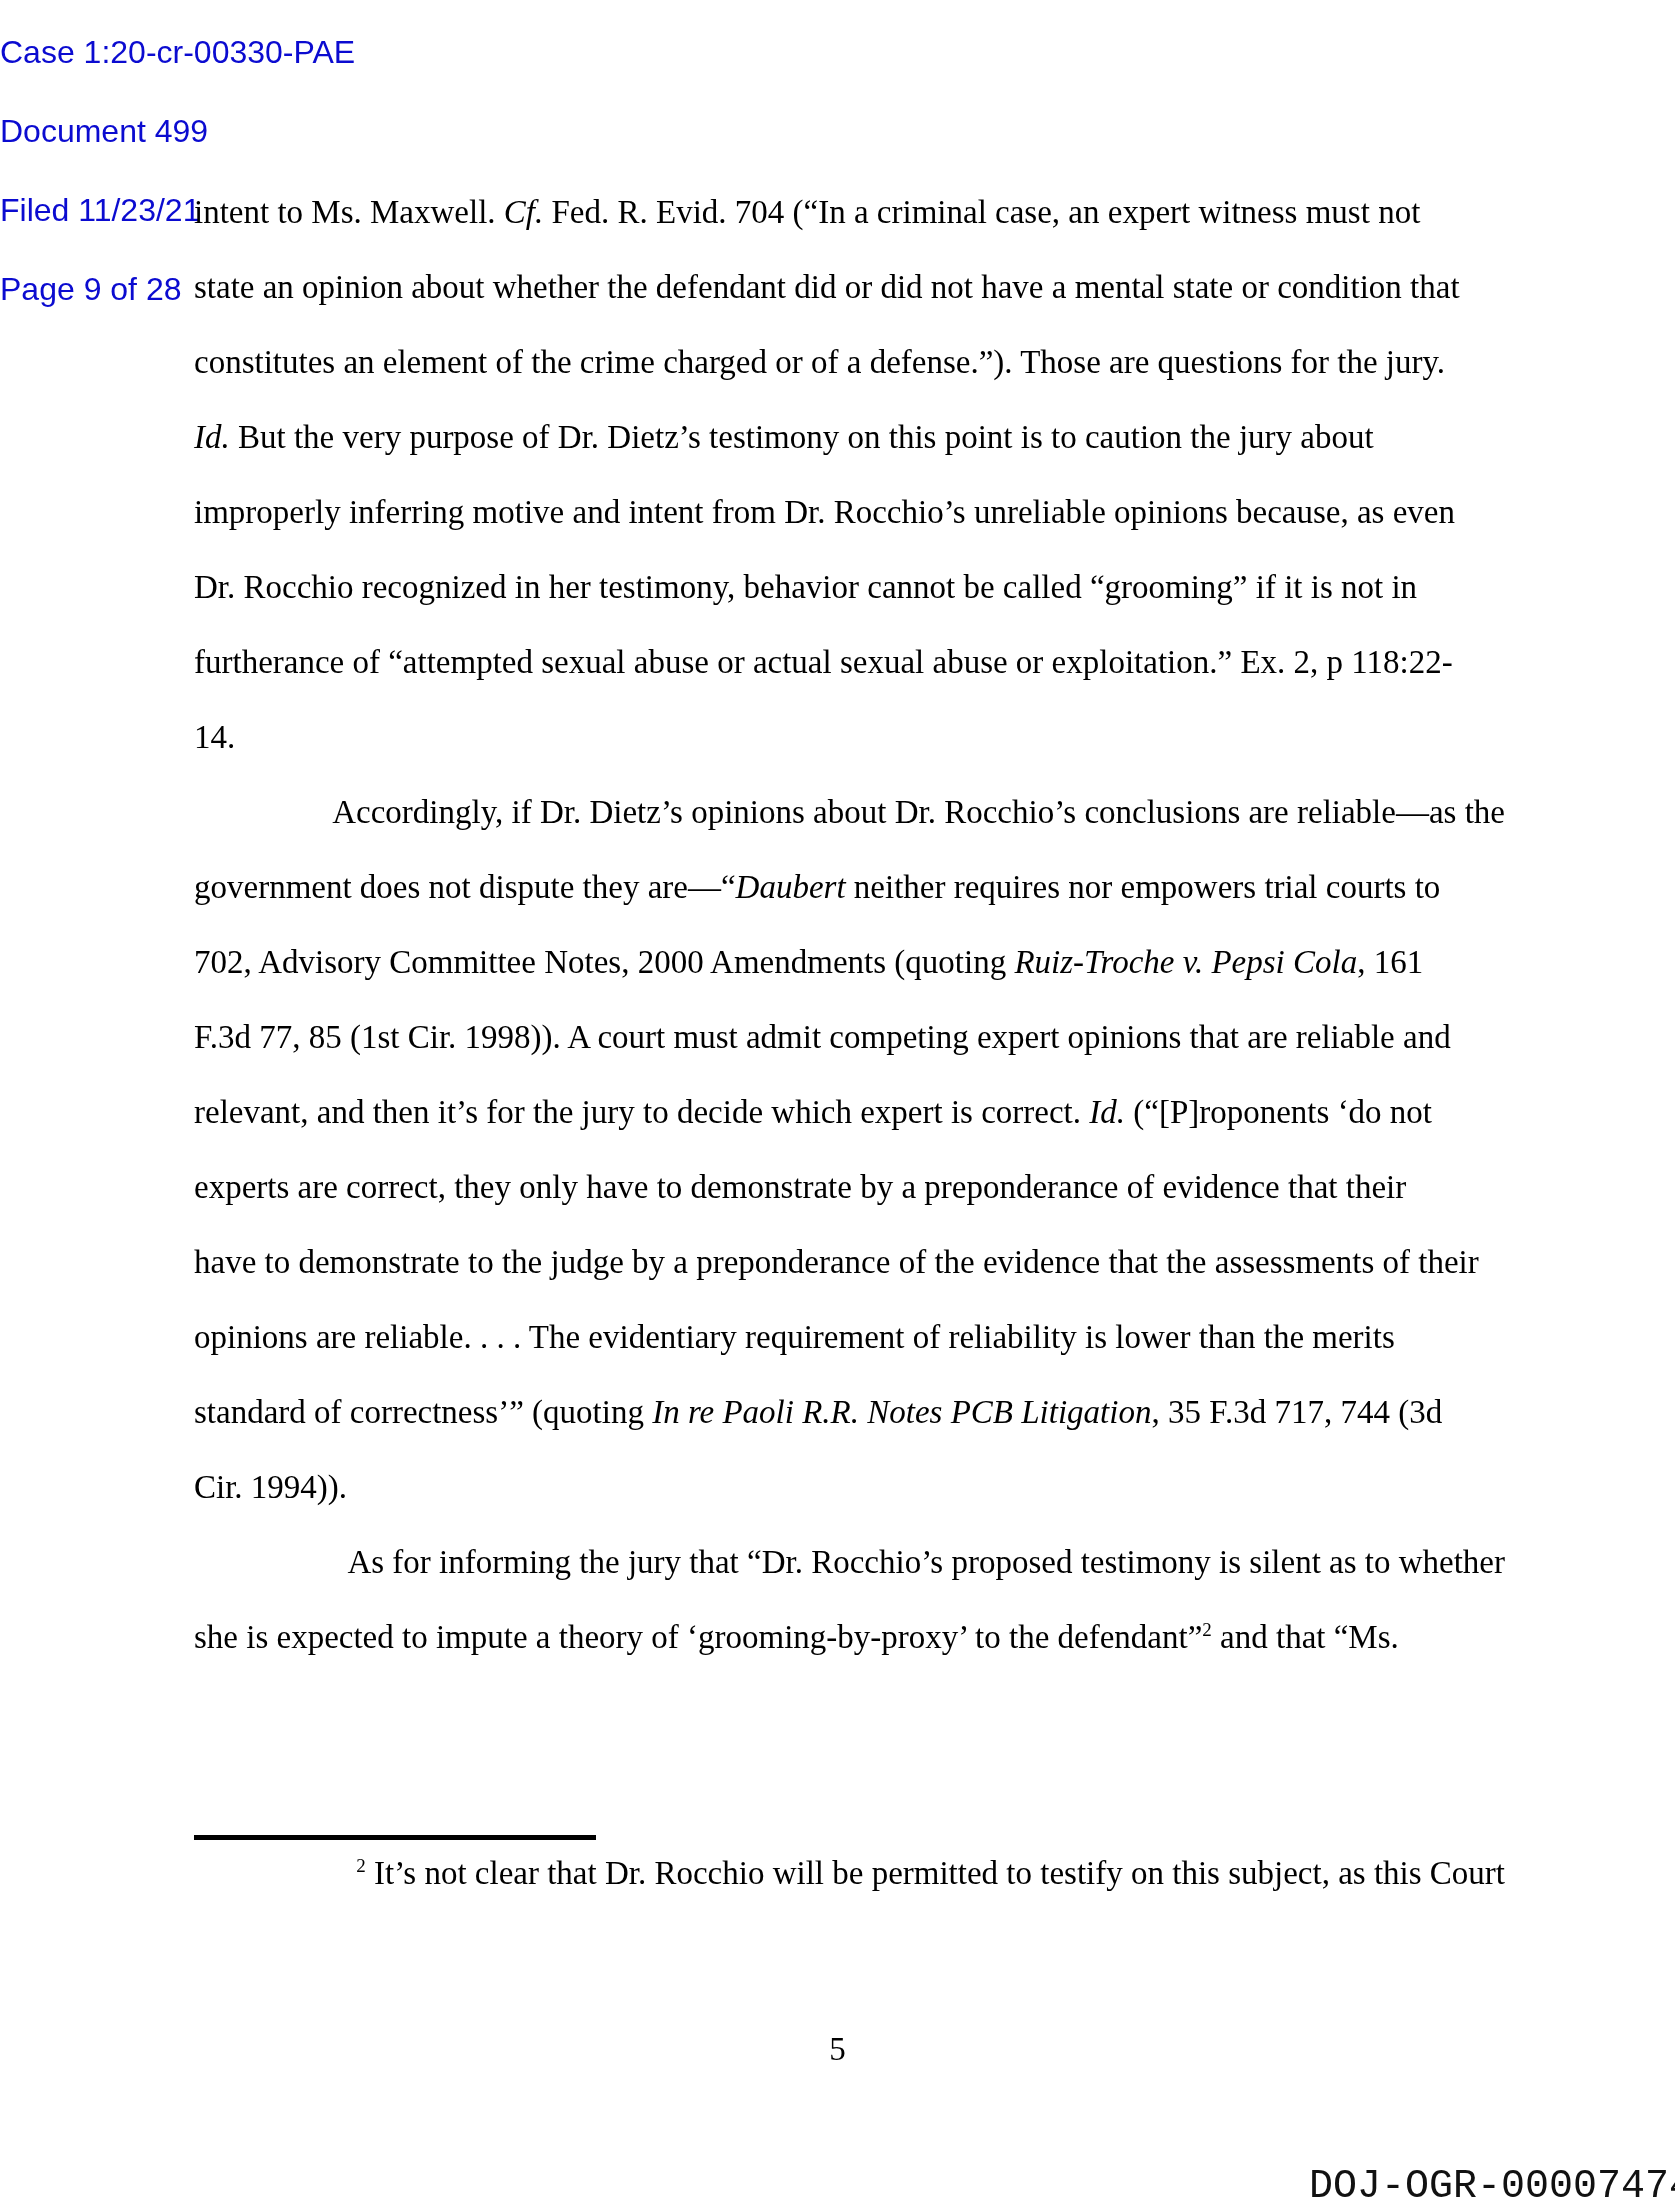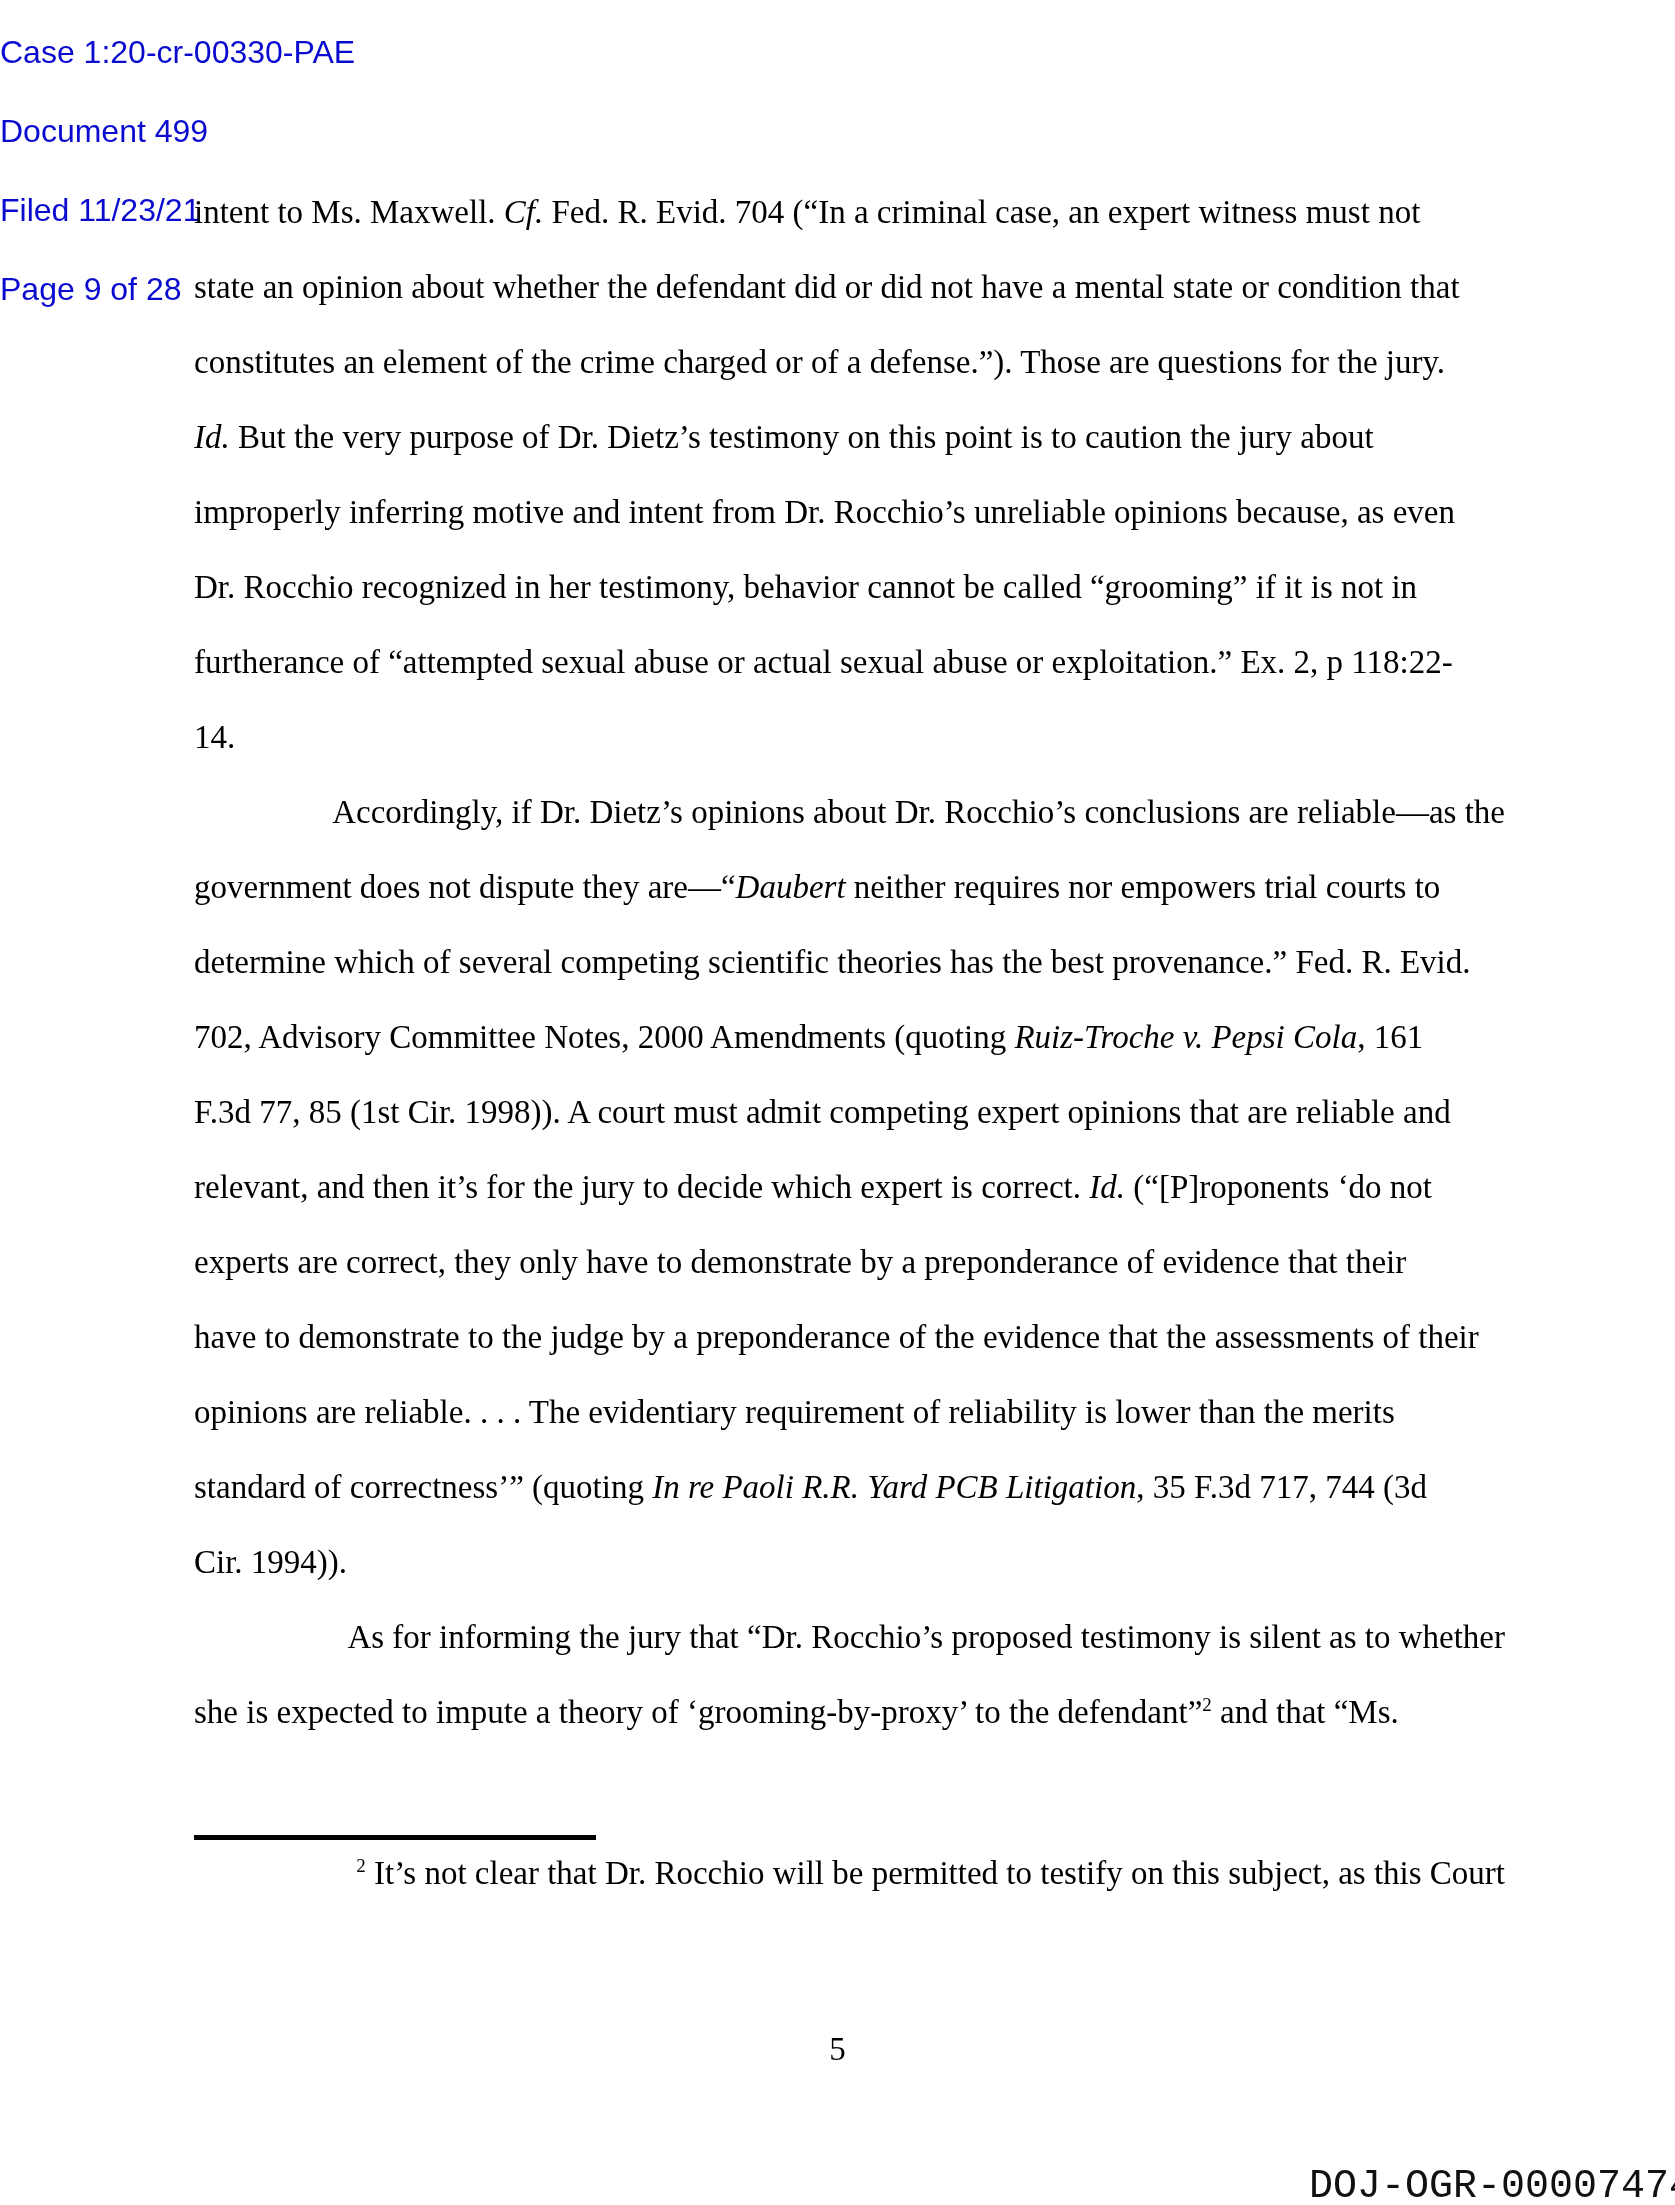--- a/index.html
+++ b/index.html
@@ -85,28 +85,27 @@
       <div class="line"><span>intent to Ms. Maxwell. </span><span class="it">Cf.</span><span> Fed. R. Evid. 704 (“In a criminal case, an expert witness must not</span></div>
       <div class="line"><span>state an opinion about whether the defendant did or did not have a mental state or condition that</span></div>
       <div class="line"><span>constitutes an element of the crime charged or of a defense.”). Those are questions for the jury.</span></div>
       <div class="line"><span class="it">Id.</span><span> But the very purpose of Dr. Dietz’s testimony on this point is to caution the jury about</span></div>
       <div class="line"><span>improperly inferring motive and intent from Dr. Rocchio’s unreliable opinions because, as even</span></div>
       <div class="line"><span>Dr. Rocchio recognized in her testimony, behavior cannot be called “grooming” if it is not in</span></div>
       <div class="line"><span>furtherance of “attempted sexual abuse or actual sexual abuse or exploitation.” Ex. 2, p 118:22-</span></div>
       <div class="line"><span>14.</span></div>
       <div class="line indent"><span>Accordingly, if Dr. Dietz’s opinions about Dr. Rocchio’s conclusions are reliable—as the</span></div>
       <div class="line"><span>government does not dispute they are—“</span><span class="it">Daubert</span><span> neither requires nor empowers trial courts to</span></div>
-      <div class="line"><span>determine which of several competing scientific theories has the best provenance.” Fed. R. Evid.</span></div>
       <div class="line"><span>702, Advisory Committee Notes, 2000 Amendments (quoting </span><span class="it">Ruiz-Troche v. Pepsi Cola</span><span>, 161</span></div>
       <div class="line"><span>F.3d 77, 85 (1st Cir. 1998)). A court must admit competing expert opinions that are reliable and</span></div>
       <div class="line"><span>relevant, and then it’s for the jury to decide which expert is correct. </span><span class="it">Id.</span><span> (“[P]roponents ‘do not</span></div>
       <div class="line"><span>experts are correct, they only have to demonstrate by a preponderance of evidence that their</span></div>
       <div class="line"><span>have to demonstrate to the judge by a preponderance of the evidence that the assessments of their</span></div>
       <div class="line"><span>opinions are reliable. . . . The evidentiary requirement of reliability is lower than the merits</span></div>
-      <div class="line"><span>standard of correctness’” (quoting </span><span class="it">In re Paoli R.R. Yard PCB Litigation</span><span>, 35 F.3d 717, 744 (3d</span></div>
+      <div class="line"><span>standard of correctness’” (quoting </span><span class="it">In re Paoli R.R. Notes PCB Litigation</span><span>, 35 F.3d 717, 744 (3d</span></div>
       <div class="line"><span>Cir. 1994)).</span></div>
       <div class="line indent"><span>As for informing the jury that “Dr. Rocchio’s proposed testimony is silent as to whether</span></div>
       <div class="line"><span>she is expected to impute a theory of ‘grooming-by-proxy’ to the defendant”</span><sup>2</sup><span> and that “Ms.</span></div>
     </div>
 
   <div class="footnote-sep"></div>
 
   <div class="footnote">
       <div class="line indent"><sup>2</sup><span> It’s not clear that Dr. Rocchio will be permitted to testify on this subject, as this Court</span></div>
     </div>

